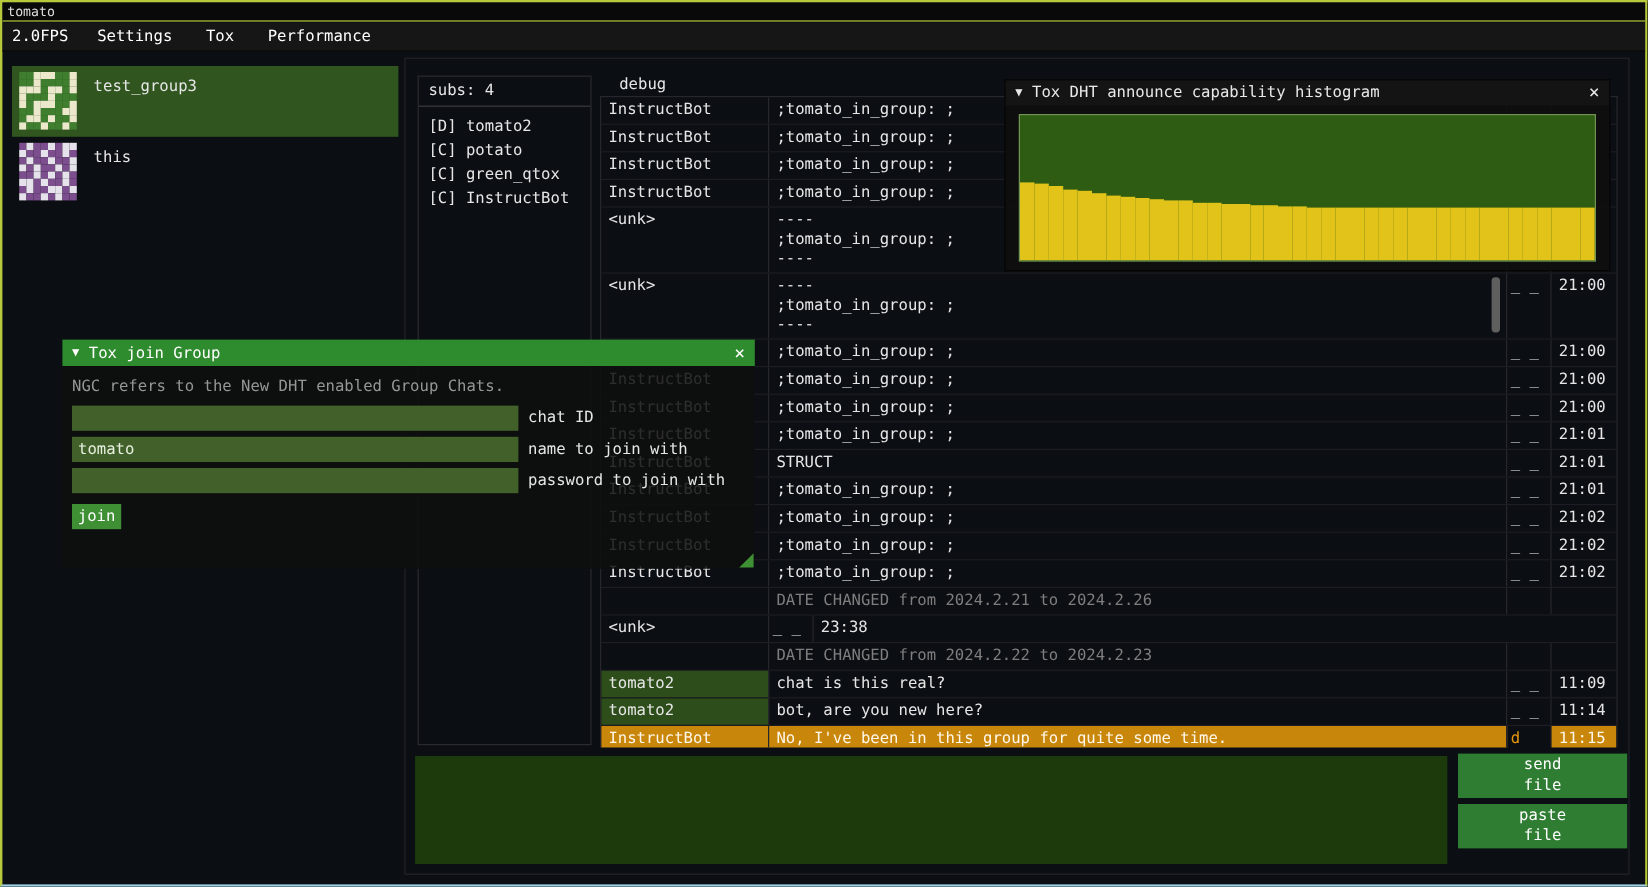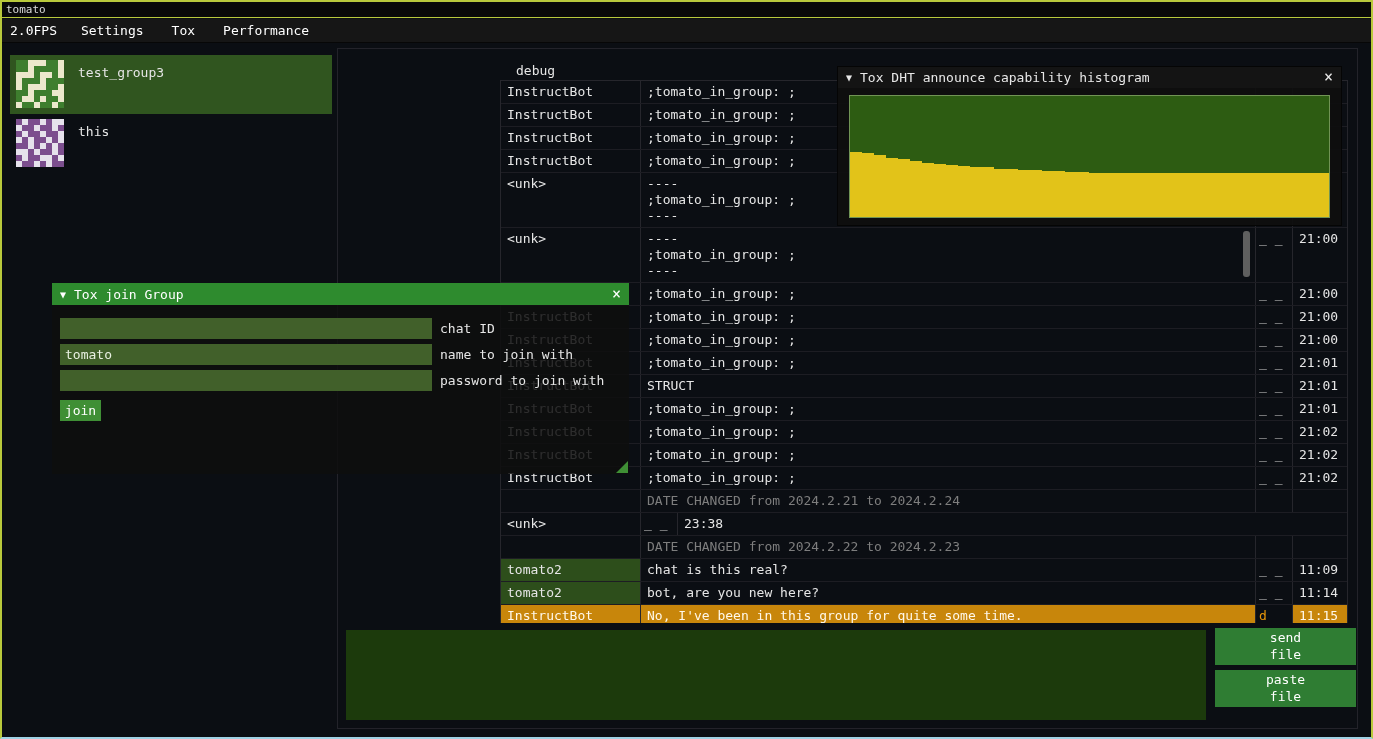--- a/index.html
+++ b/index.html
@@ -237,20 +237,29 @@
           <div style="background: rgb(230, 226, 236);"></div>
           <div style="background: rgb(124, 78, 142);"></div>
           <div style="background: rgb(124, 78, 142);"></div>
         </div>
       <div class="contact-name">this</div>
     </div>
   </div>
 
   <div class="main-window">
 
+    <div class="subs-panel">
+      <div class="subs-header">subs: 4</div>
+      <div class="subs-list">
+          <div class="subs-member">[D] tomato2</div>
+          <div class="subs-member">[C] potato</div>
+          <div class="subs-member">[C] green_qtox</div>
+          <div class="subs-member">[C] InstructBot</div>
+        </div>
+    </div>
 
     <div class="chat-panel">
       <div class="chat-title">debug</div>
       <div class="messages">
           <div class="row">
             <div class="cell name">InstructBot</div>
             <div class="cell msg">;tomato_in_group: ;</div>
             <div class="cell flags"></div>
             <div class="cell time"></div>
           </div>
@@ -337,21 +346,21 @@
             <div class="cell time">21:02</div>
           </div>
           <div class="row">
             <div class="cell name">InstructBot</div>
             <div class="cell msg">;tomato_in_group: ;</div>
             <div class="cell flags">_ _</div>
             <div class="cell time">21:02</div>
           </div>
           <div class="row date">
             <div class="cell name"></div>
-            <div class="cell msg">DATE CHANGED from 2024.2.21 to 2024.2.24</div>
+            <div class="cell msg">DATE CHANGED from 2024.2.21 to 2024.2.26</div>
             <div class="cell flags"></div>
             <div class="cell time"></div>
           </div>
           <div class="row">
             <div class="cell name">&lt;unk&gt;</div>
             <div class="cell flags">_ _</div>
             <div class="cell time">23:38</div>
           </div>
           <div class="row date">
             <div class="cell name"></div>
@@ -440,20 +449,21 @@
     </div>
   </div>
 
   <div class="float-win join-window">
     <div class="win-title">
       <span class="win-arrow">▼</span>
       <span>Tox join Group</span>
       <span class="win-close">×</span>
     </div>
     <div class="join-body">
+      <div class="desc">NGC refers to the New DHT enabled Group Chats.</div>
       <div class="field-row">
         <input class="field-input" value="" style="">
         <span>chat ID</span>
       </div>
       <div class="field-row">
         <input class="field-input" value="tomato" style="">
         <span>name to join with</span>
       </div>
       <div class="field-row">
         <input class="field-input" value="" style="">

